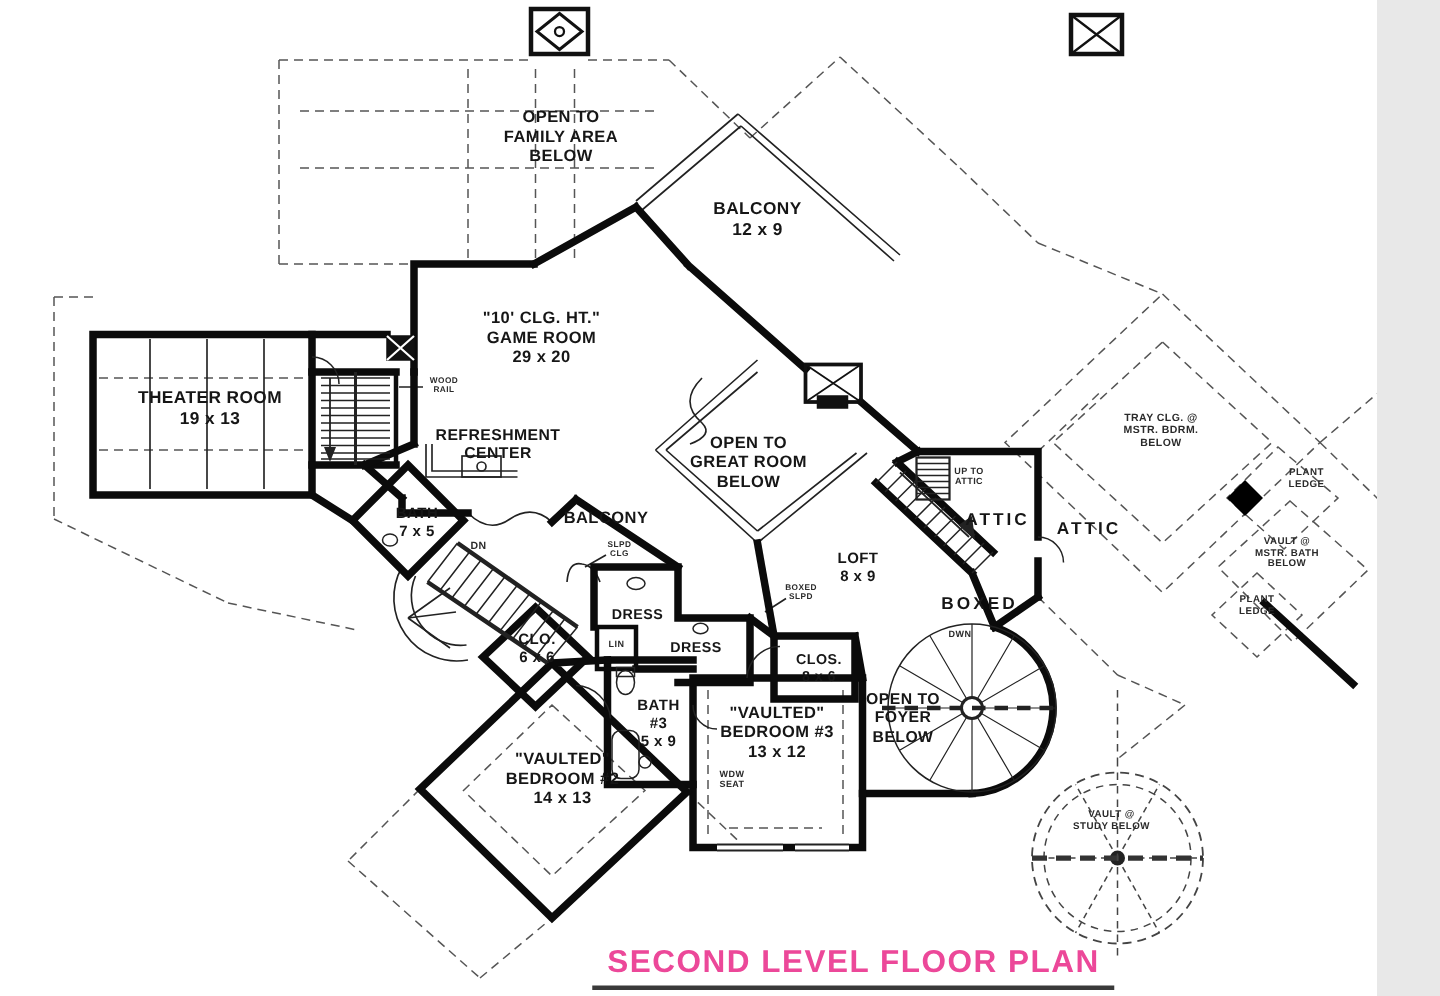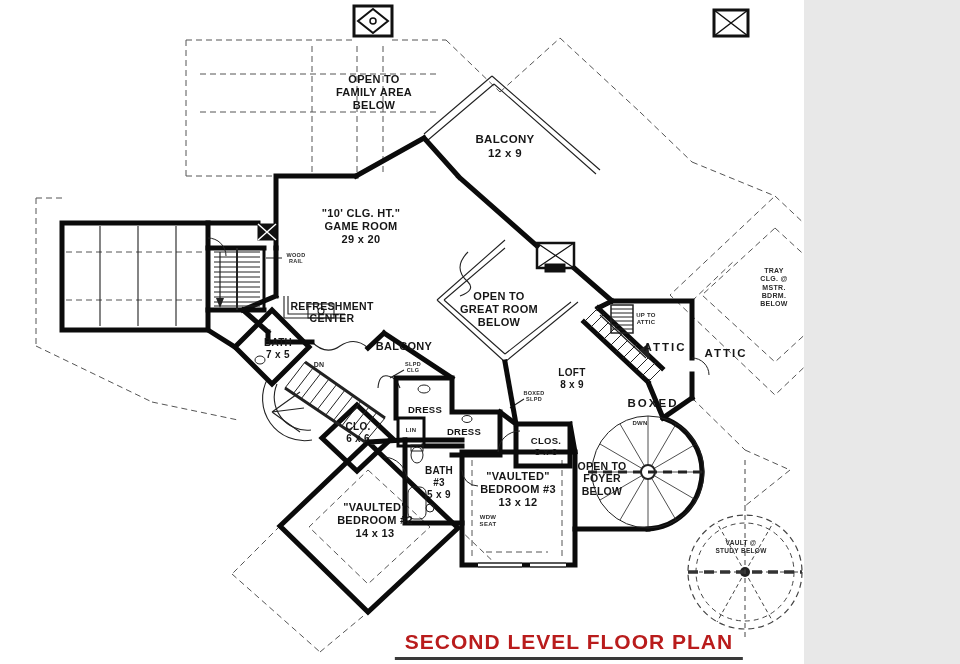--- a/index.html
+++ b/index.html
@@ -1,24 +1,24 @@
 <!DOCTYPE html>
 <html><head>
 <meta charset="utf-8">
 <style>
   html,body{margin:0;padding:0;background:#e8e8e8;}
-  .canvas{position:relative;width:804px;height:664px;background:#ffffff;overflow:hidden;
+  .canvas{position:relative;width:918px;height:664px;background:#ffffff;overflow:hidden;
           font-family:"Liberation Sans", sans-serif;}
   svg{position:absolute;left:0;top:0;}
   .lbl{position:absolute;transform:translate(-50%,-50%);text-align:center;font-weight:bold;
        white-space:pre-line;line-height:1.18;color:#161616;letter-spacing:.3px;z-index:5;}
   .sp{letter-spacing:2px;}
   .tiny{color:#2b2b2b;font-weight:bold;}
   .title{position:absolute;transform:translate(-50%,-50%);font-size:21px;font-weight:bold;
-         letter-spacing:1px;color:#b91c1c;border-bottom:3px solid #3a3a3a;padding:0 10px 3px;
+         letter-spacing:1px;color:#ec4899;border-bottom:3px solid #3a3a3a;padding:0 10px 3px;
          white-space:nowrap;z-index:5;}
 </style>
 </head>
 <body>
 
 <div class="canvas">
 
 <svg width="960" height="664" viewBox="0 0 960 664">
 
   <g stroke="#555" stroke-width="1" fill="none" stroke-dasharray="6 4">
@@ -152,21 +152,23 @@
 </svg>
 
 <div class="lbl" style="left:374px;top:92px;font-size:11px">OPEN TO
 FAMILY AREA
 BELOW</div>
 <div class="lbl" style="left:505px;top:147px;font-size:11.5px">BALCONY
 12 x 9</div>
 <div class="lbl" style="left:361px;top:226px;font-size:11px">"10' CLG. HT."
 GAME ROOM
 29 x 20</div>
-<div class="lbl" style="left:332px;top:312px;font-size:10.5px">REFRESHMENT
+<div class="lbl" style="left:140px;top:273px;font-size:11.5px">THEATER ROOM
+19 x 13</div>
+<div class="lbl" style="left:332px;top:297px;font-size:10.5px">REFRESHMENT
 CENTER</div>
 <div class="lbl" style="left:499px;top:309px;font-size:11px">OPEN TO
 GREAT ROOM
 BELOW</div>
 <div class="lbl" style="left:404px;top:346px;font-size:11px">BALCONY</div>
 <div class="lbl" style="left:278px;top:349px;font-size:10px">BATH
 7 x 5</div>
 <div class="lbl" style="left:572px;top:379px;font-size:10px">LOFT
 8 x 9</div>
 <div class="lbl sp" style="left:665px;top:348px;font-size:11.5px">ATTIC</div>

